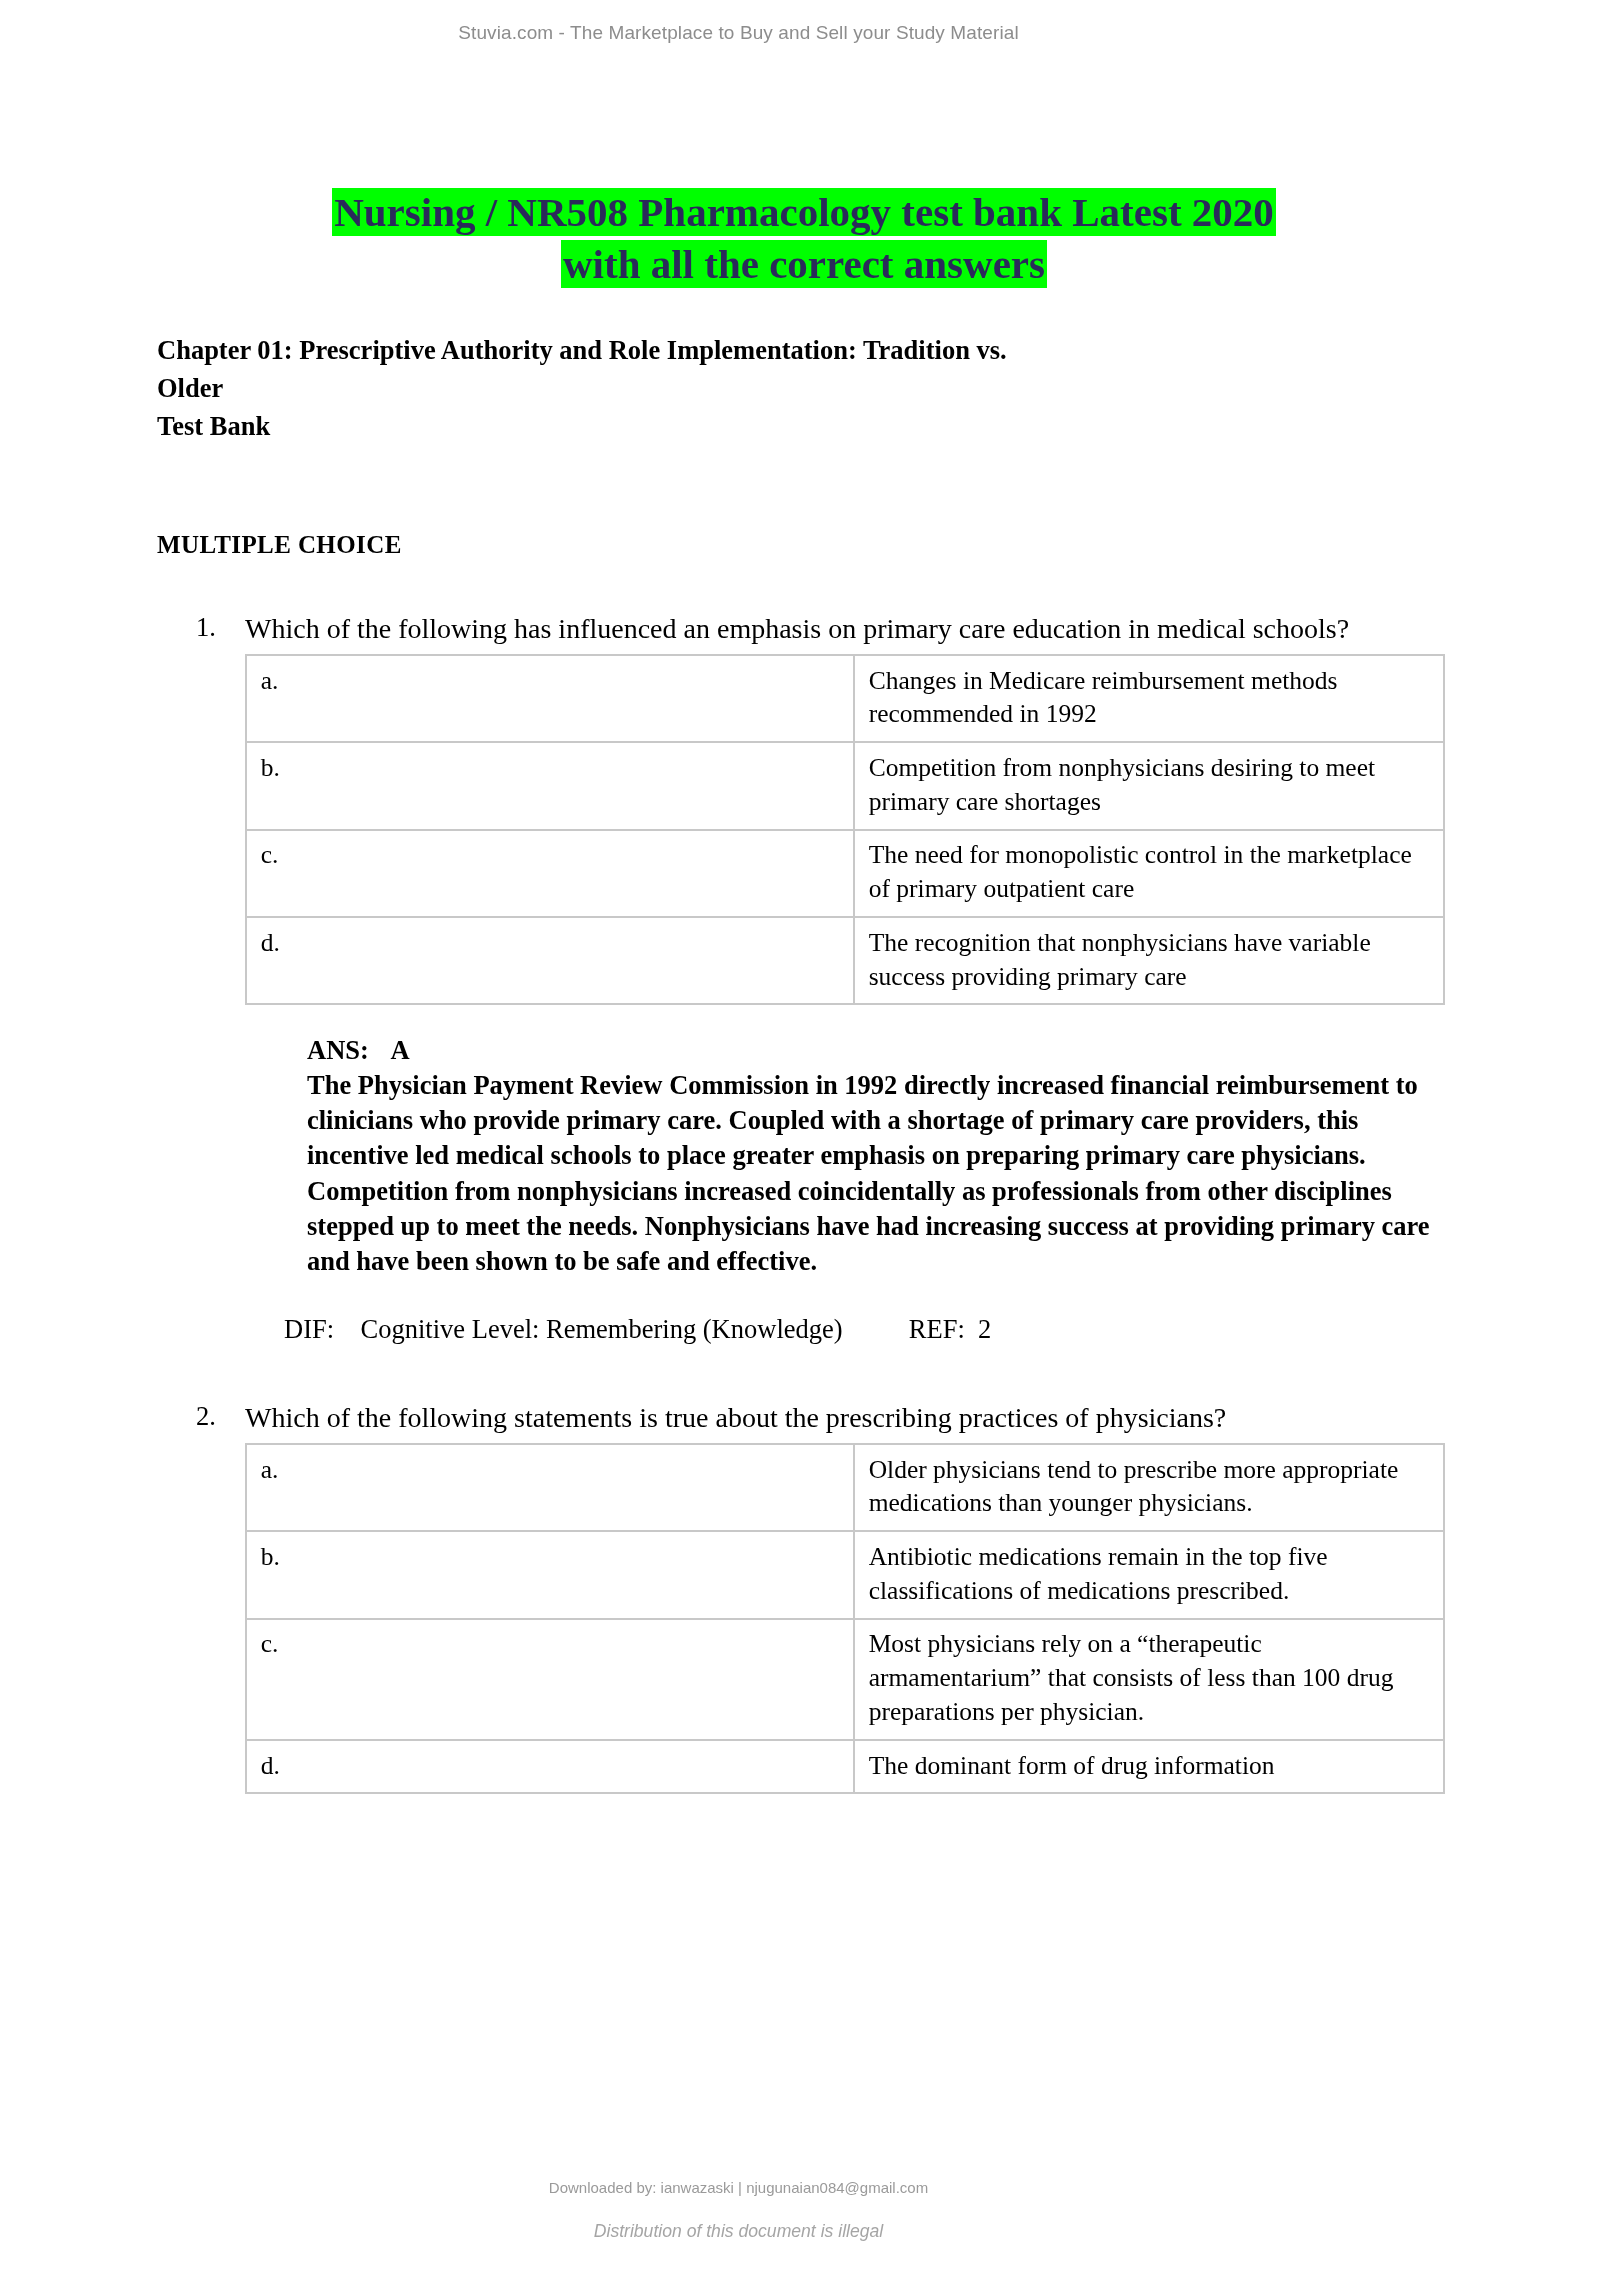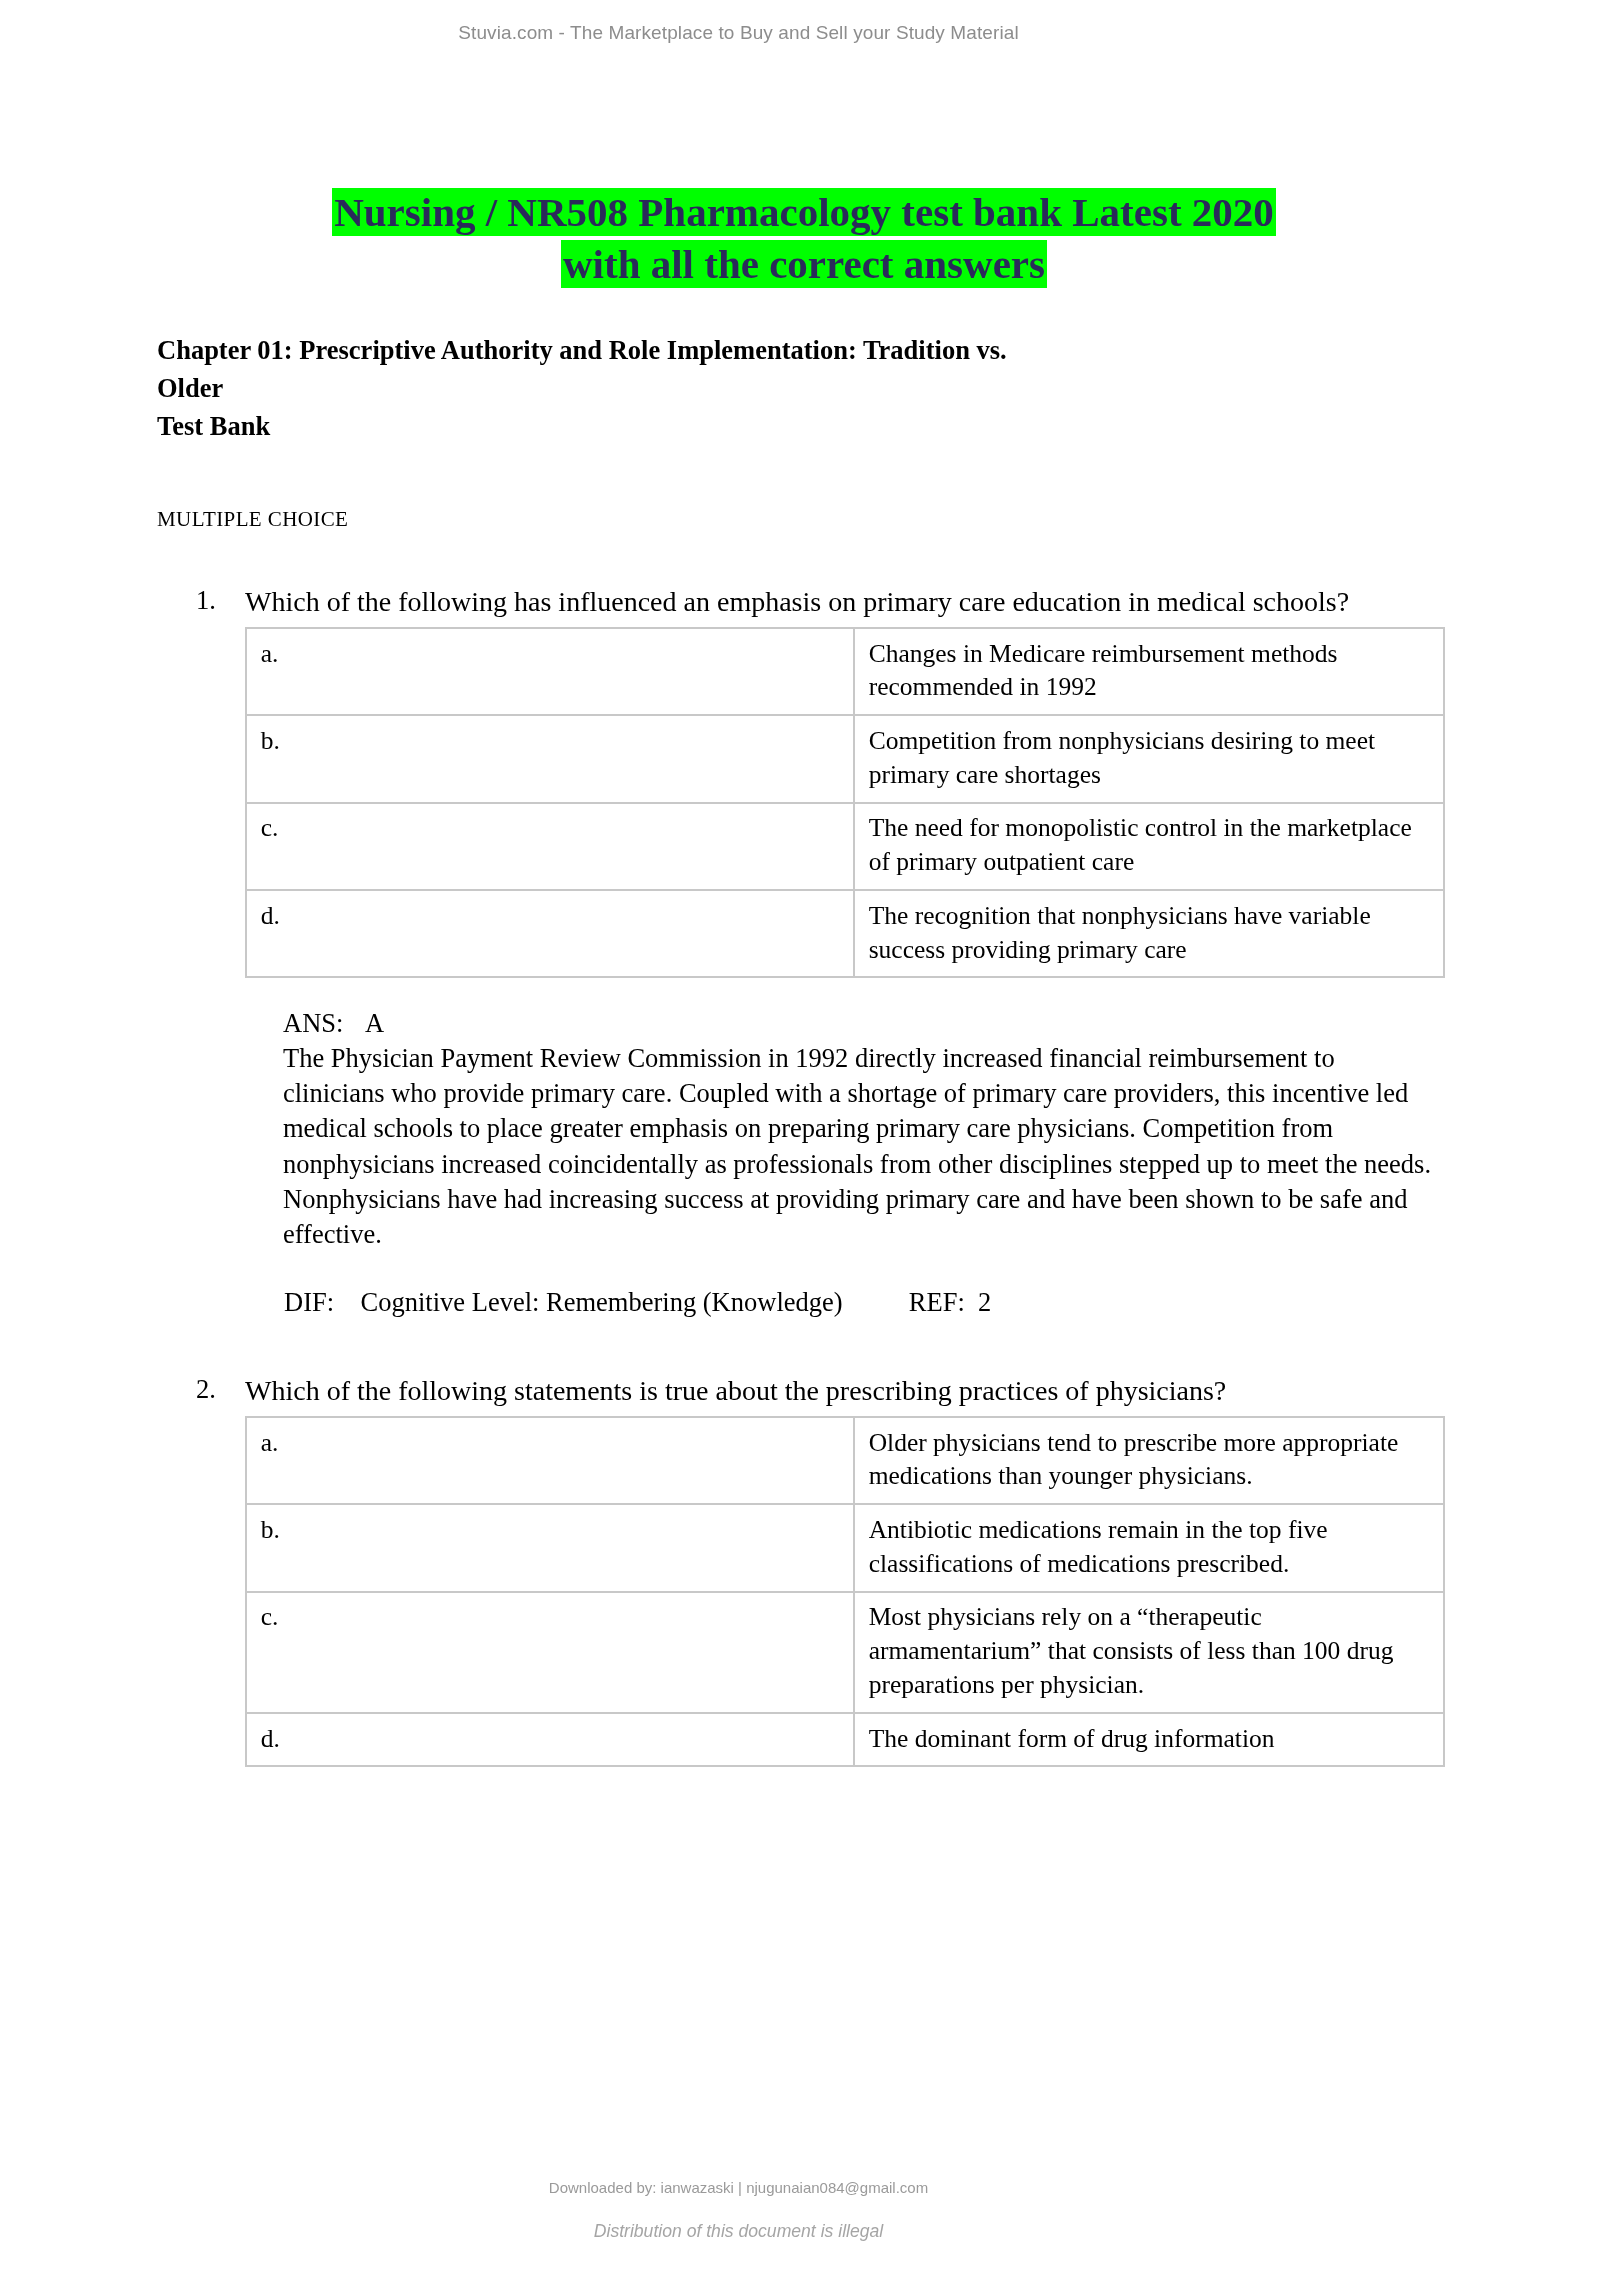--- a/index.html
+++ b/index.html
@@ -64,23 +64,23 @@
   .chapter-block {
     margin-top: 41px;
     font-size: 26.5px;
     font-weight: bold;
     line-height: 1.43;
     color: #000;
   }
   .chapter-block div { margin: 0; }
 
   .section-label {
-    margin-top: 61px;
-    font-size: 21px;
-    font-weight: normal;
+    margin-top: 85px;
+    font-size: 25px;
+    font-weight: bold;
     letter-spacing: 0.4px;
   }
 
   
   .question-list {
     margin: 0;
     padding: 0;
     list-style: none;
   }
   .question {
@@ -115,23 +115,24 @@
     font-size: 25.5px;
     line-height: 1.33;
     vertical-align: top;
   }
   table.options td.opt-letter { width: 608px; }
   table.options td.opt-text  { width: 590px; }
 
   
   .ans-block {
     margin-top: 27.4px;
-    margin-left: 38px;
-    font-size: 26.5px;
-    line-height: 1.33;
+    margin-left: 62px;
+    font-size: 26.5px;
+    line-height: 1.33;
+    font-weight: bold;
   }
   .ans-line { margin: 0 0 0 0; }
   .ans-line .ans-key { margin-left: 21.6px; }
   .rationale {
     margin: 0;
     font-size: 26.5px;
     line-height: 1.33;
     max-width: 1157px;
   }
   .dif-line {

